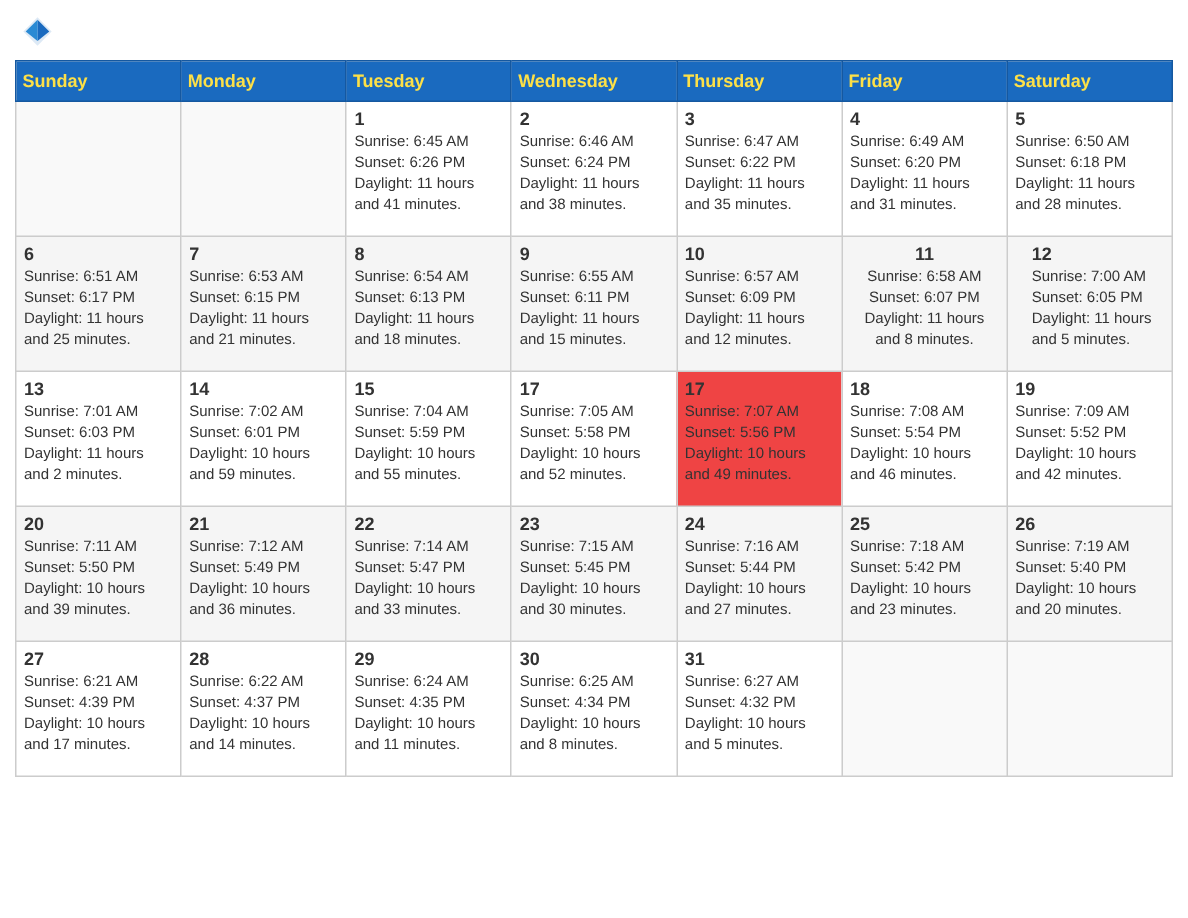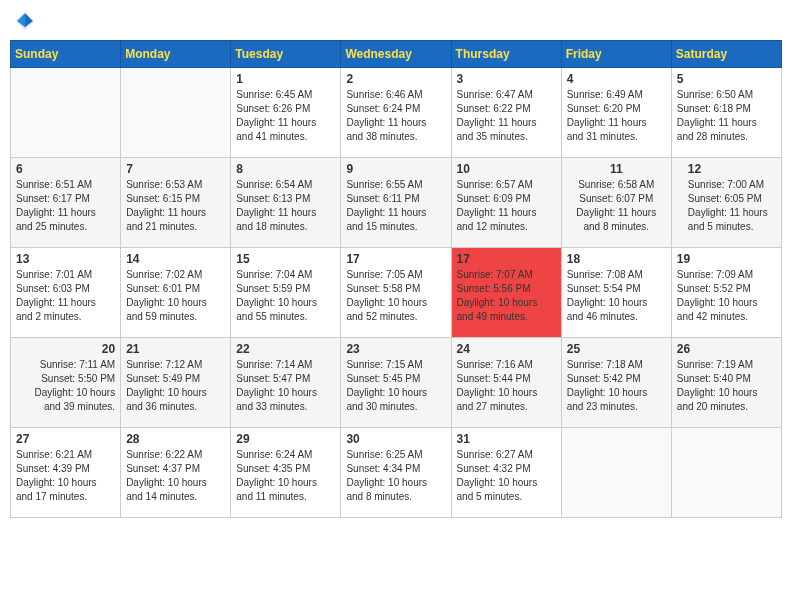--- a/index.html
+++ b/index.html
@@ -205,21 +205,21 @@
         <td style="background: rgb(255, 255, 255);">
           <span class="day-num">18</span>
           <div class="day-detail">Sunrise: 7:08 AM<br>Sunset: 5:54 PM<br>Daylight: 10 hours and 46 minutes.</div>
         </td>
         <td style="background: rgb(255, 255, 255);">
           <span class="day-num">19</span>
           <div class="day-detail">Sunrise: 7:09 AM<br>Sunset: 5:52 PM<br>Daylight: 10 hours and 42 minutes.</div>
         </td>
       </tr>
       <tr>
-        <td style="background: rgb(245, 245, 245); text-align: right;">
+        <td style="background: rgb(245, 245, 245);">
           <span class="day-num">20</span>
           <div class="day-detail">Sunrise: 7:11 AM<br>Sunset: 5:50 PM<br>Daylight: 10 hours and 39 minutes.</div>
         </td>
         <td style="background: rgb(245, 245, 245);">
           <span class="day-num">21</span>
           <div class="day-detail">Sunrise: 7:12 AM<br>Sunset: 5:49 PM<br>Daylight: 10 hours and 36 minutes.</div>
         </td>
         <td style="background: rgb(245, 245, 245);">
           <span class="day-num">22</span>
           <div class="day-detail">Sunrise: 7:14 AM<br>Sunset: 5:47 PM<br>Daylight: 10 hours and 33 minutes.</div>

